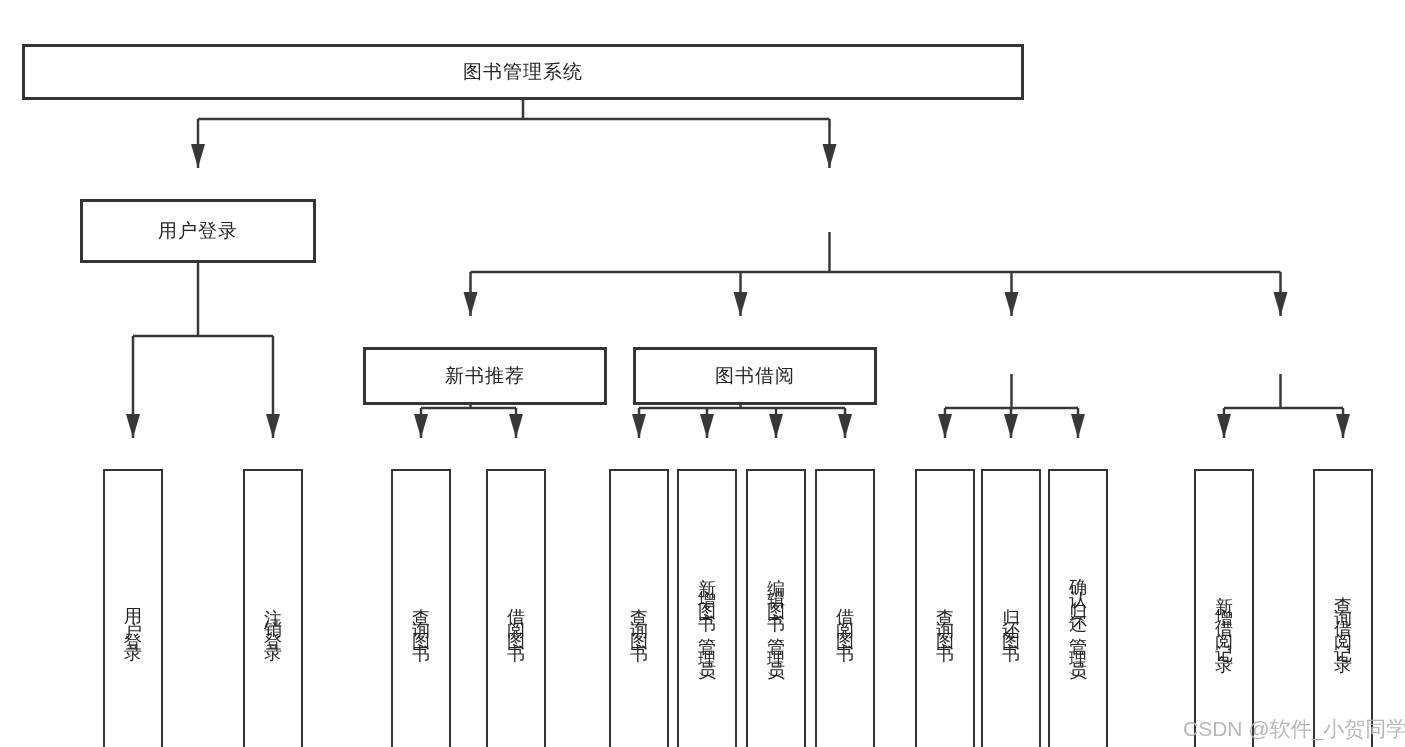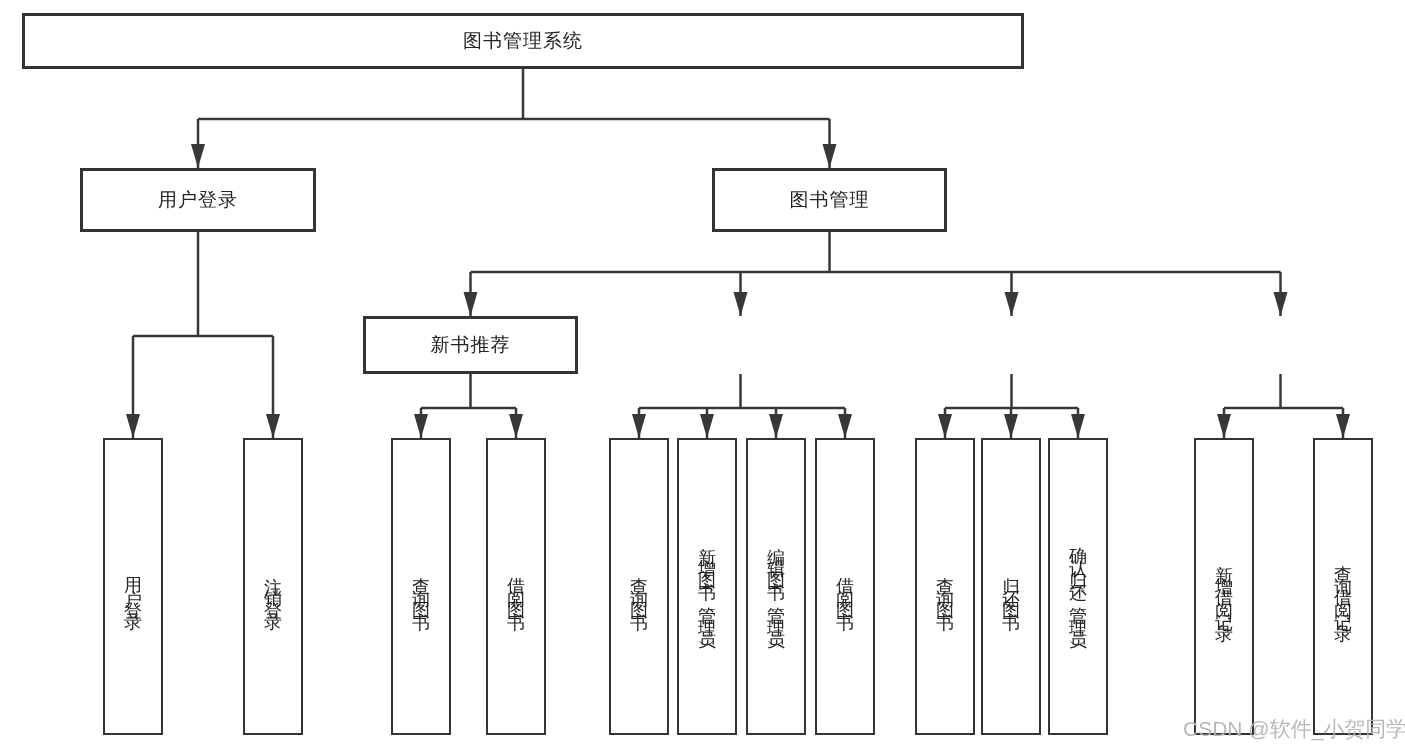--- a/index.html
+++ b/index.html
@@ -4,33 +4,33 @@
 <style>
   html,body{margin:0;padding:0;background:#ffffff;}
   .stage{
     position:relative;width:1405px;height:747px;background:#ffffff;overflow:hidden;
     font-family:"Liberation Sans","DejaVu Sans",sans-serif;color:#222222;
   }
   .stage svg.wires{position:absolute;left:0;top:0;z-index:1;}
   .node{
     position:absolute;background:#ffffff;border:3px solid #343434;
     display:flex;align-items:center;justify-content:center;
-    box-sizing:border-box;z-index:2;
+    box-sizing:border-box;z-index:2;margin-top:31px;
   }
   .node .hlabel{font-size:19px;letter-spacing:1px;color:#242424;white-space:nowrap;}
   .leaf{border-width:2px;}
   .leaf .vlabel{
     writing-mode:vertical-rl;text-orientation:mixed;
     font-size:18px;line-height:1;letter-spacing:12px;color:#242424;
   }
   
   .n-root{left:22px;top:13px;width:1002px;height:56px;}
   .n-login{left:80px;top:168px;width:236px;height:64px;}
   .n-mgmt{left:712px;top:168px;width:235px;height:64px;}
-  .n-l3{top:316px;width:215px;height:58px;}
+  .n-l3{top:316px;width:244px;height:58px;}
   .n-rec{left:363px;} .n-bor{left:633px;} .n-cur{left:904px;} .n-his{left:1173px;}
   .leaf{top:438px;width:60px;height:297px;}
   .lf-a1{left:103px;} .lf-a2{left:243px;}
   .lf-b1{left:391px;} .lf-b2{left:486px;}
   .lf-c1{left:609px;} .lf-c2{left:677px;} .lf-c3{left:746px;} .lf-c4{left:815px;}
   .lf-d1{left:915px;} .lf-d2{left:981px;} .lf-d3{left:1048px;}
   .lf-e1{left:1194px;} .lf-e2{left:1313px;}
   .watermark{
     position:absolute;left:1183px;top:715px;z-index:3;
     font-size:21px;color:#b4b4b4;opacity:.95;white-space:nowrap;
@@ -91,26 +91,26 @@
     <line x1="1343" y1="408" x2="1343" y2="438" marker-end="url(#arrow)"></line>
   </svg>
 
   <div class="node n-root">
     <span class="hlabel">图书管理系统</span>
   </div>
 
   <div class="node n-login">
     <span class="hlabel">用户登录</span>
   </div>
-  <div class="node n-mgmt">
-    <span class="hlabel">图书管理</span>
-  </div>
 
   <div class="node n-l3 n-rec">
     <span class="hlabel">新书推荐</span>
+  </div>
+  <div class="node n-l3 n-bor">
+    <span class="hlabel">图书借阅</span>
   </div>
 
   <div class="node leaf lf-a1">
     <span class="vlabel">用户登录</span>
   </div>
   <div class="node leaf lf-a2">
     <span class="vlabel">注销登录</span>
   </div>
 
   <div class="node leaf lf-b1">

